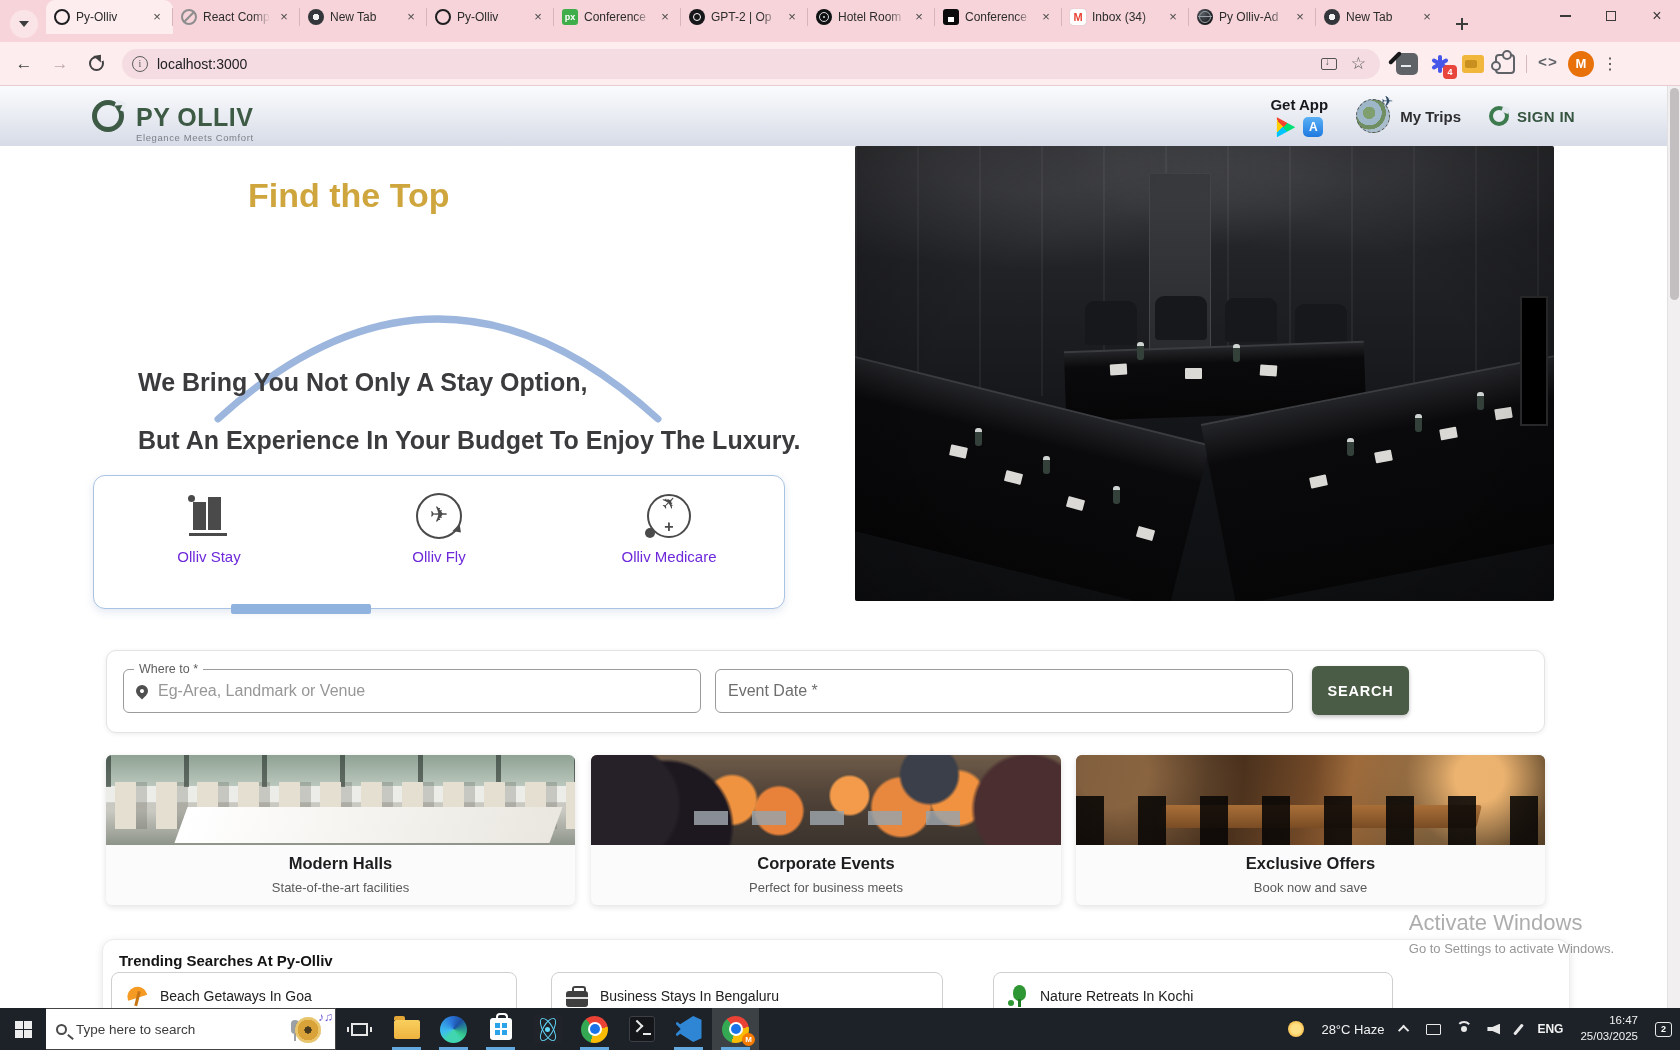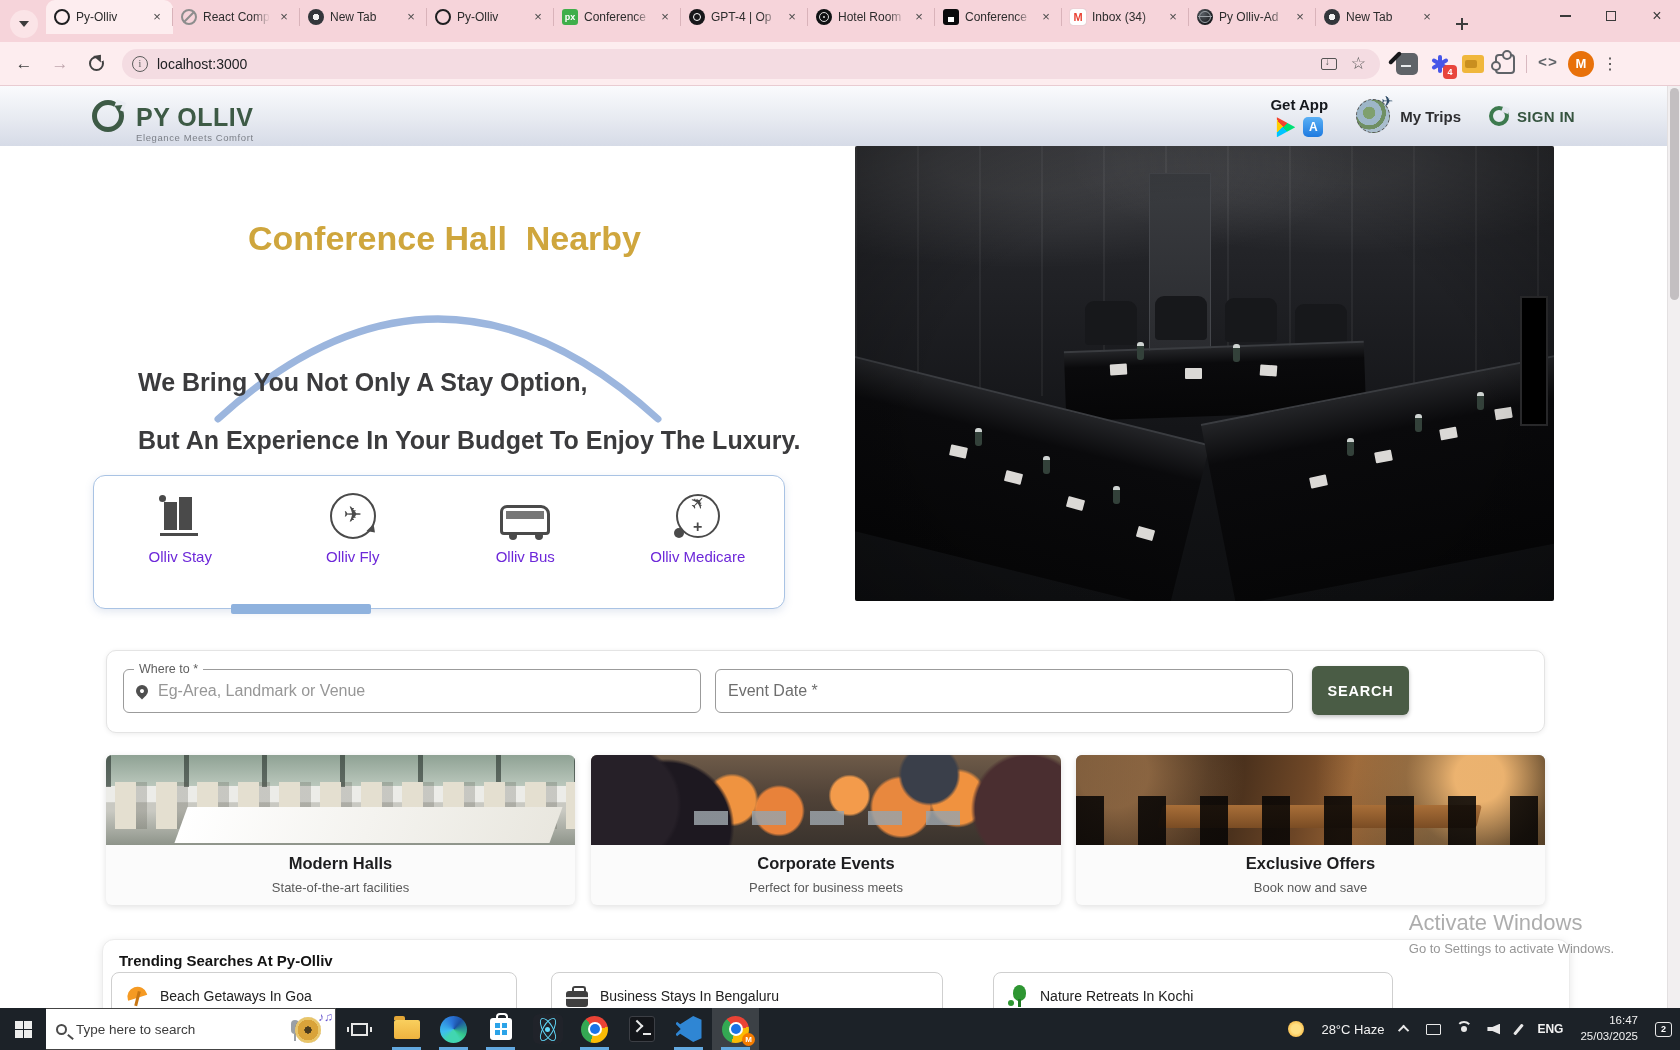--- a/index.html
+++ b/index.html
@@ -388,21 +388,21 @@
       <span class="tab-label">Py-Olliv</span>
       <span class="tab-close"></span>
     </div>
     <div class="tab">
       <span class="fav fav-px"></span>
       <span class="tab-label">Conference</span>
       <span class="tab-close"></span>
     </div>
     <div class="tab">
       <span class="fav fav-openai"></span>
-      <span class="tab-label">GPT-4 | Op</span>
+      <span class="tab-label">GPT-2 | Op</span>
       <span class="tab-close"></span>
     </div>
     <div class="tab">
       <span class="fav fav-rings"></span>
       <span class="tab-label">Hotel Room</span>
       <span class="tab-close"></span>
     </div>
     <div class="tab">
       <span class="fav fav-blackglyph"></span>
       <span class="tab-label">Conference</span>
@@ -523,21 +523,21 @@
     <div class="hi-bottle" style="left:120px;top:282px;"></div>
     <div class="hi-bottle" style="left:188px;top:310px;"></div>
     <div class="hi-bottle" style="left:258px;top:340px;"></div>
     <div class="hi-bottle" style="left:492px;top:292px;"></div>
     <div class="hi-bottle" style="left:560px;top:268px;"></div>
     <div class="hi-bottle" style="left:622px;top:246px;"></div>
     <div class="hi-screen"></div>
     <div class="hi-vignette"></div>
   </div>
 
-  <div class="hero-title"><br><span>Conference Hall  Nearby</span></div>
+  <div class="hero-title"><span>Find the Top</span><br></div>
 
   <svg class="arc-swoosh" width="452" height="150" viewBox="0 0 452 150">
     <path d="M 6 140 Q 226 -60 446 140" fill="none" stroke="#9cb6de" stroke-width="7" stroke-linecap="round"></path>
   </svg>
 
   <div class="hero-sub1">We Bring You Not Only A Stay Option,</div>
   <div class="hero-sub2">But An Experience In Your Budget To Enjoy The Luxury.</div>
 
   <div class="services-box">
     <div class="svc">
@@ -547,26 +547,20 @@
             <span class="base"></span>
           </span>
         </span>
       <span class="svc-label">Olliv Stay</span>
     </div>
     <div class="svc">
       <span class="svc-icon">
           <span class="ic-fly"></span>
         </span>
       <span class="svc-label">Olliv Fly</span>
-    </div>
-    <div class="svc">
-      <span class="svc-icon">
-          <span class="ic-bus"></span>
-        </span>
-      <span class="svc-label">Olliv Bus</span>
     </div>
     <div class="svc">
       <span class="svc-icon">
           <span class="ic-med">
             <span class="dot"></span>
           </span>
         </span>
       <span class="svc-label">Olliv Medicare</span>
     </div>
     <div class="svc-indicator"></div>

